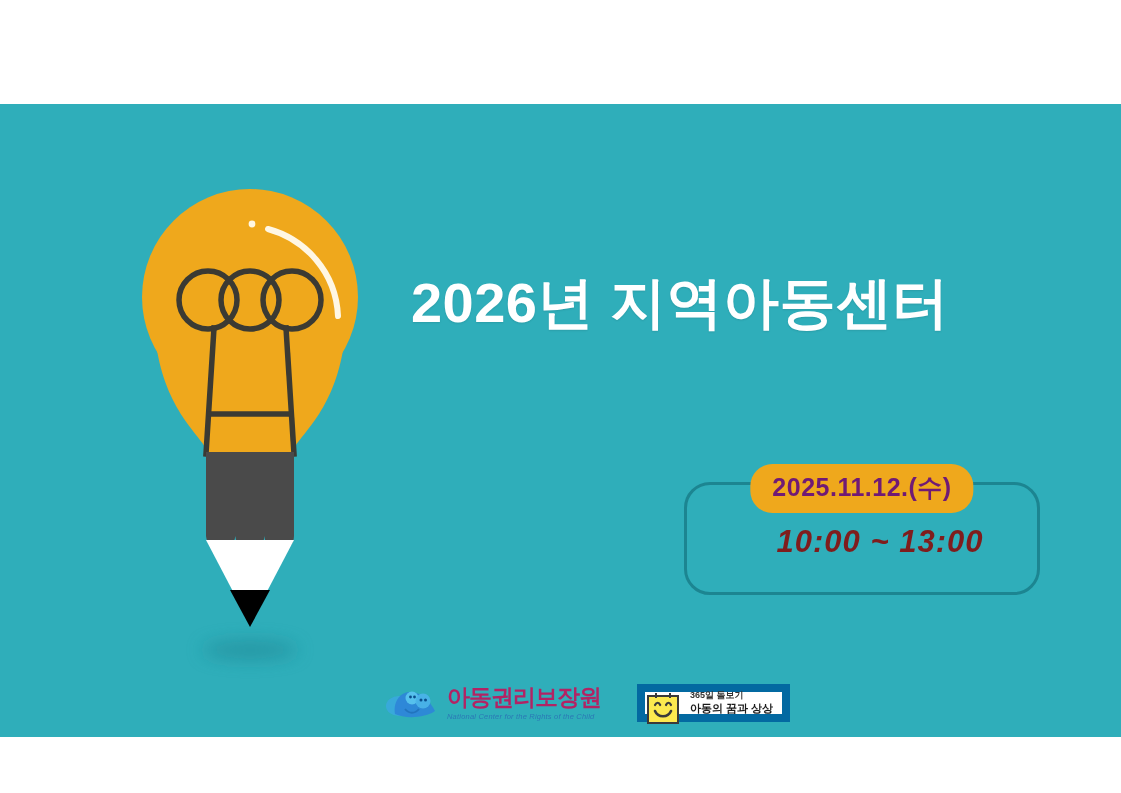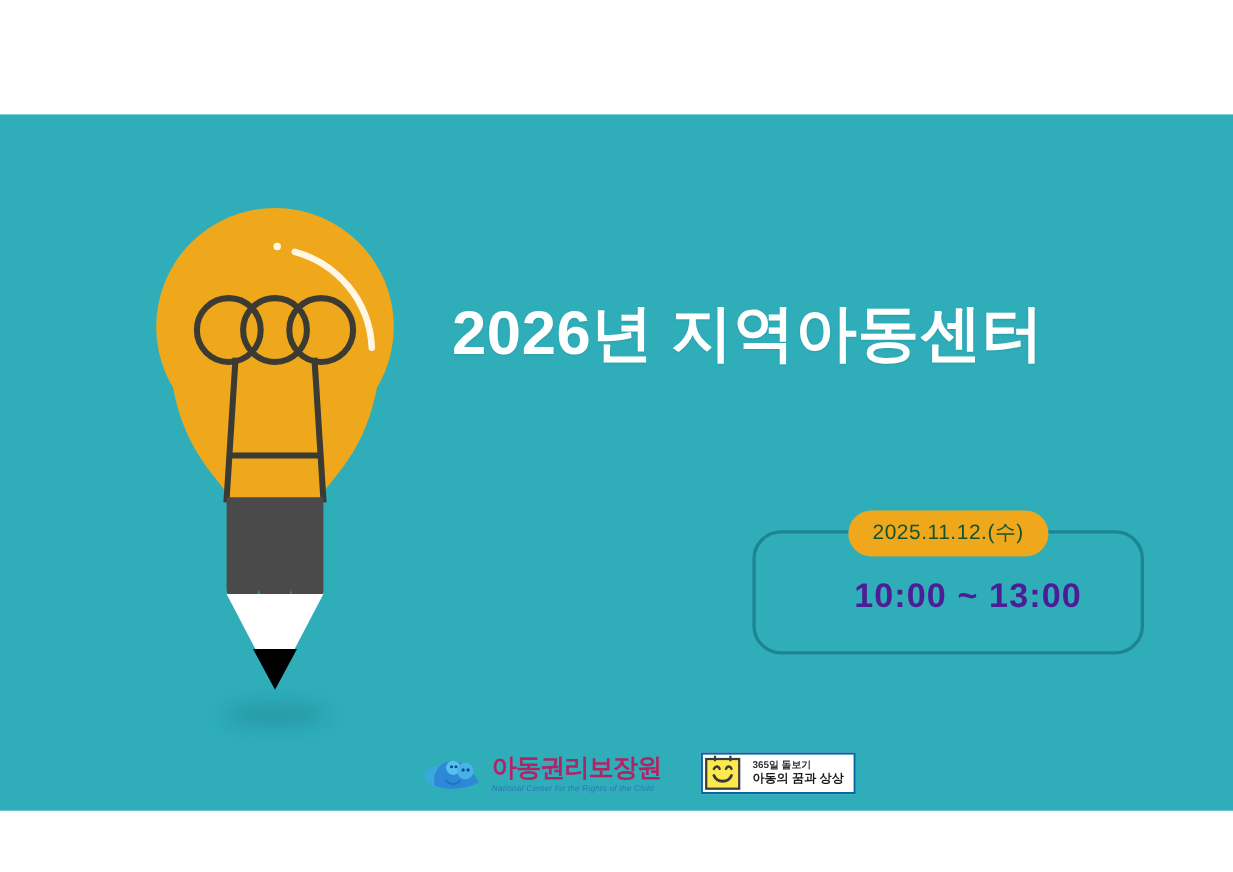--- a/index.html
+++ b/index.html
@@ -66,46 +66,47 @@
     border: 3px solid #1C8591;
     border-radius: 26px;
     box-sizing: border-box;
   }
   .date-badge {
     position: absolute;
     left: 50%;
     top: 440px;
     transform: translateX(-50%);
     background: #EFA81C;
-    color: #14532d;
-    font-weight: normal;
-    font-size: 19px;
+    color: #701a75;
+    font-weight: bold;
+    font-size: 25px;
     padding: 7px 22px 9px 22px;
     border-radius: 22px;
     white-space: nowrap;
     letter-spacing: 0.5px;
   }
   .date-badge-wrap {
     position: absolute;
     left: 684px;
     top: 0;
     width: 356px;
     height: 0;
   }
   .time-text {
     position: absolute;
     left: 684px;
     top: 500px;
     width: 392px;
     text-align: center;
-    color: #4c1d95;
+    color: #7f1d1d;
     font-weight: bold;
     font-size: 31px;
     letter-spacing: 1px;
     white-space: nowrap;
+    font-style: italic;
   }
 
   
   .logo-row {
     position: absolute;
     left: 385px;
     top: 650px;
     height: 58px;
     display: flex;
     align-items: center;
@@ -134,21 +135,21 @@
     color: #2A6FB5;
     letter-spacing: 0.2px;
     margin-top: 3px;
     opacity: 0.85;
     white-space: nowrap;
     font-style: italic;
   }
   .logo-365 {
     display: flex;
     align-items: stretch;
-    border: 2px solid #0369a1;
+    border: 8px solid #0369a1;
     background: #ffffff;
     height: 38px;
     box-sizing: border-box;
   }
   .logo-365-face {
     width: 38px;
     height: 100%;
     position: relative;
     flex: none;
   }

